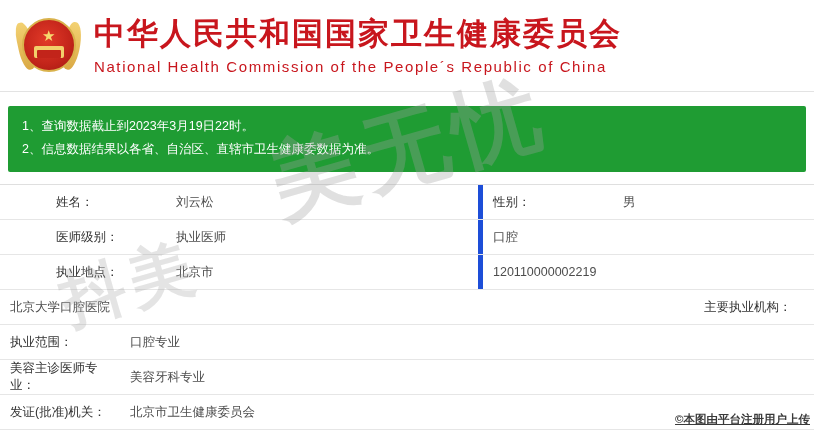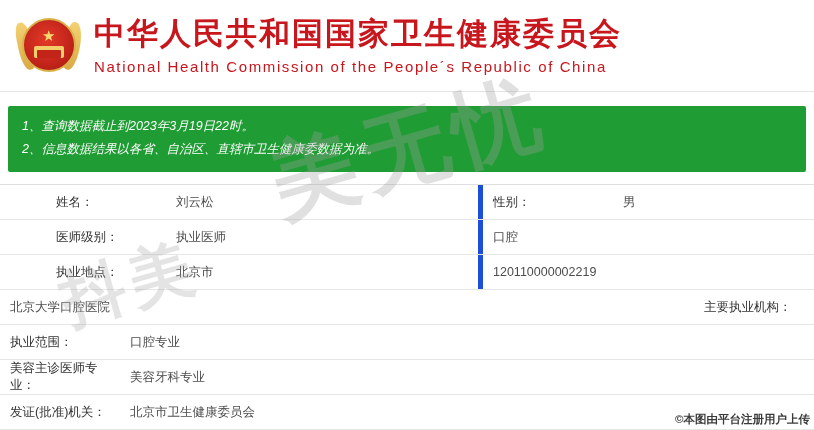--- a/index.html
+++ b/index.html
@@ -99,21 +99,20 @@
     padding: 14px 8px 12px 8px;
     background: #fff;
   }
   .notice {
     background: #1f9c33;
     color: #ffffff;
     border-radius: 2px;
     padding: 9px 32px 11px 14px;
     font-size: 12.5px;
     line-height: 1.85;
-    font-style: italic;
   }
   .notice div { white-space: nowrap; }
 
   
   .table {
     border-top: 1px solid #dfdfdf;
     position: relative;
     z-index: 2;
   }
   .row {
@@ -177,20 +176,21 @@
 
   
   .credit {
     position: absolute;
     right: 4px; bottom: 3px;
     font-size: 11.5px;
     color: #3a3a3a;
     font-weight: bold;
     z-index: 8;
     white-space: nowrap;
+    text-decoration: underline;
   }
 </style>
 </head>
 <body>
 
 <div id="page">
 
   <div class="header">
     <div class="emblem">
       <div class="wheat-l"></div>

